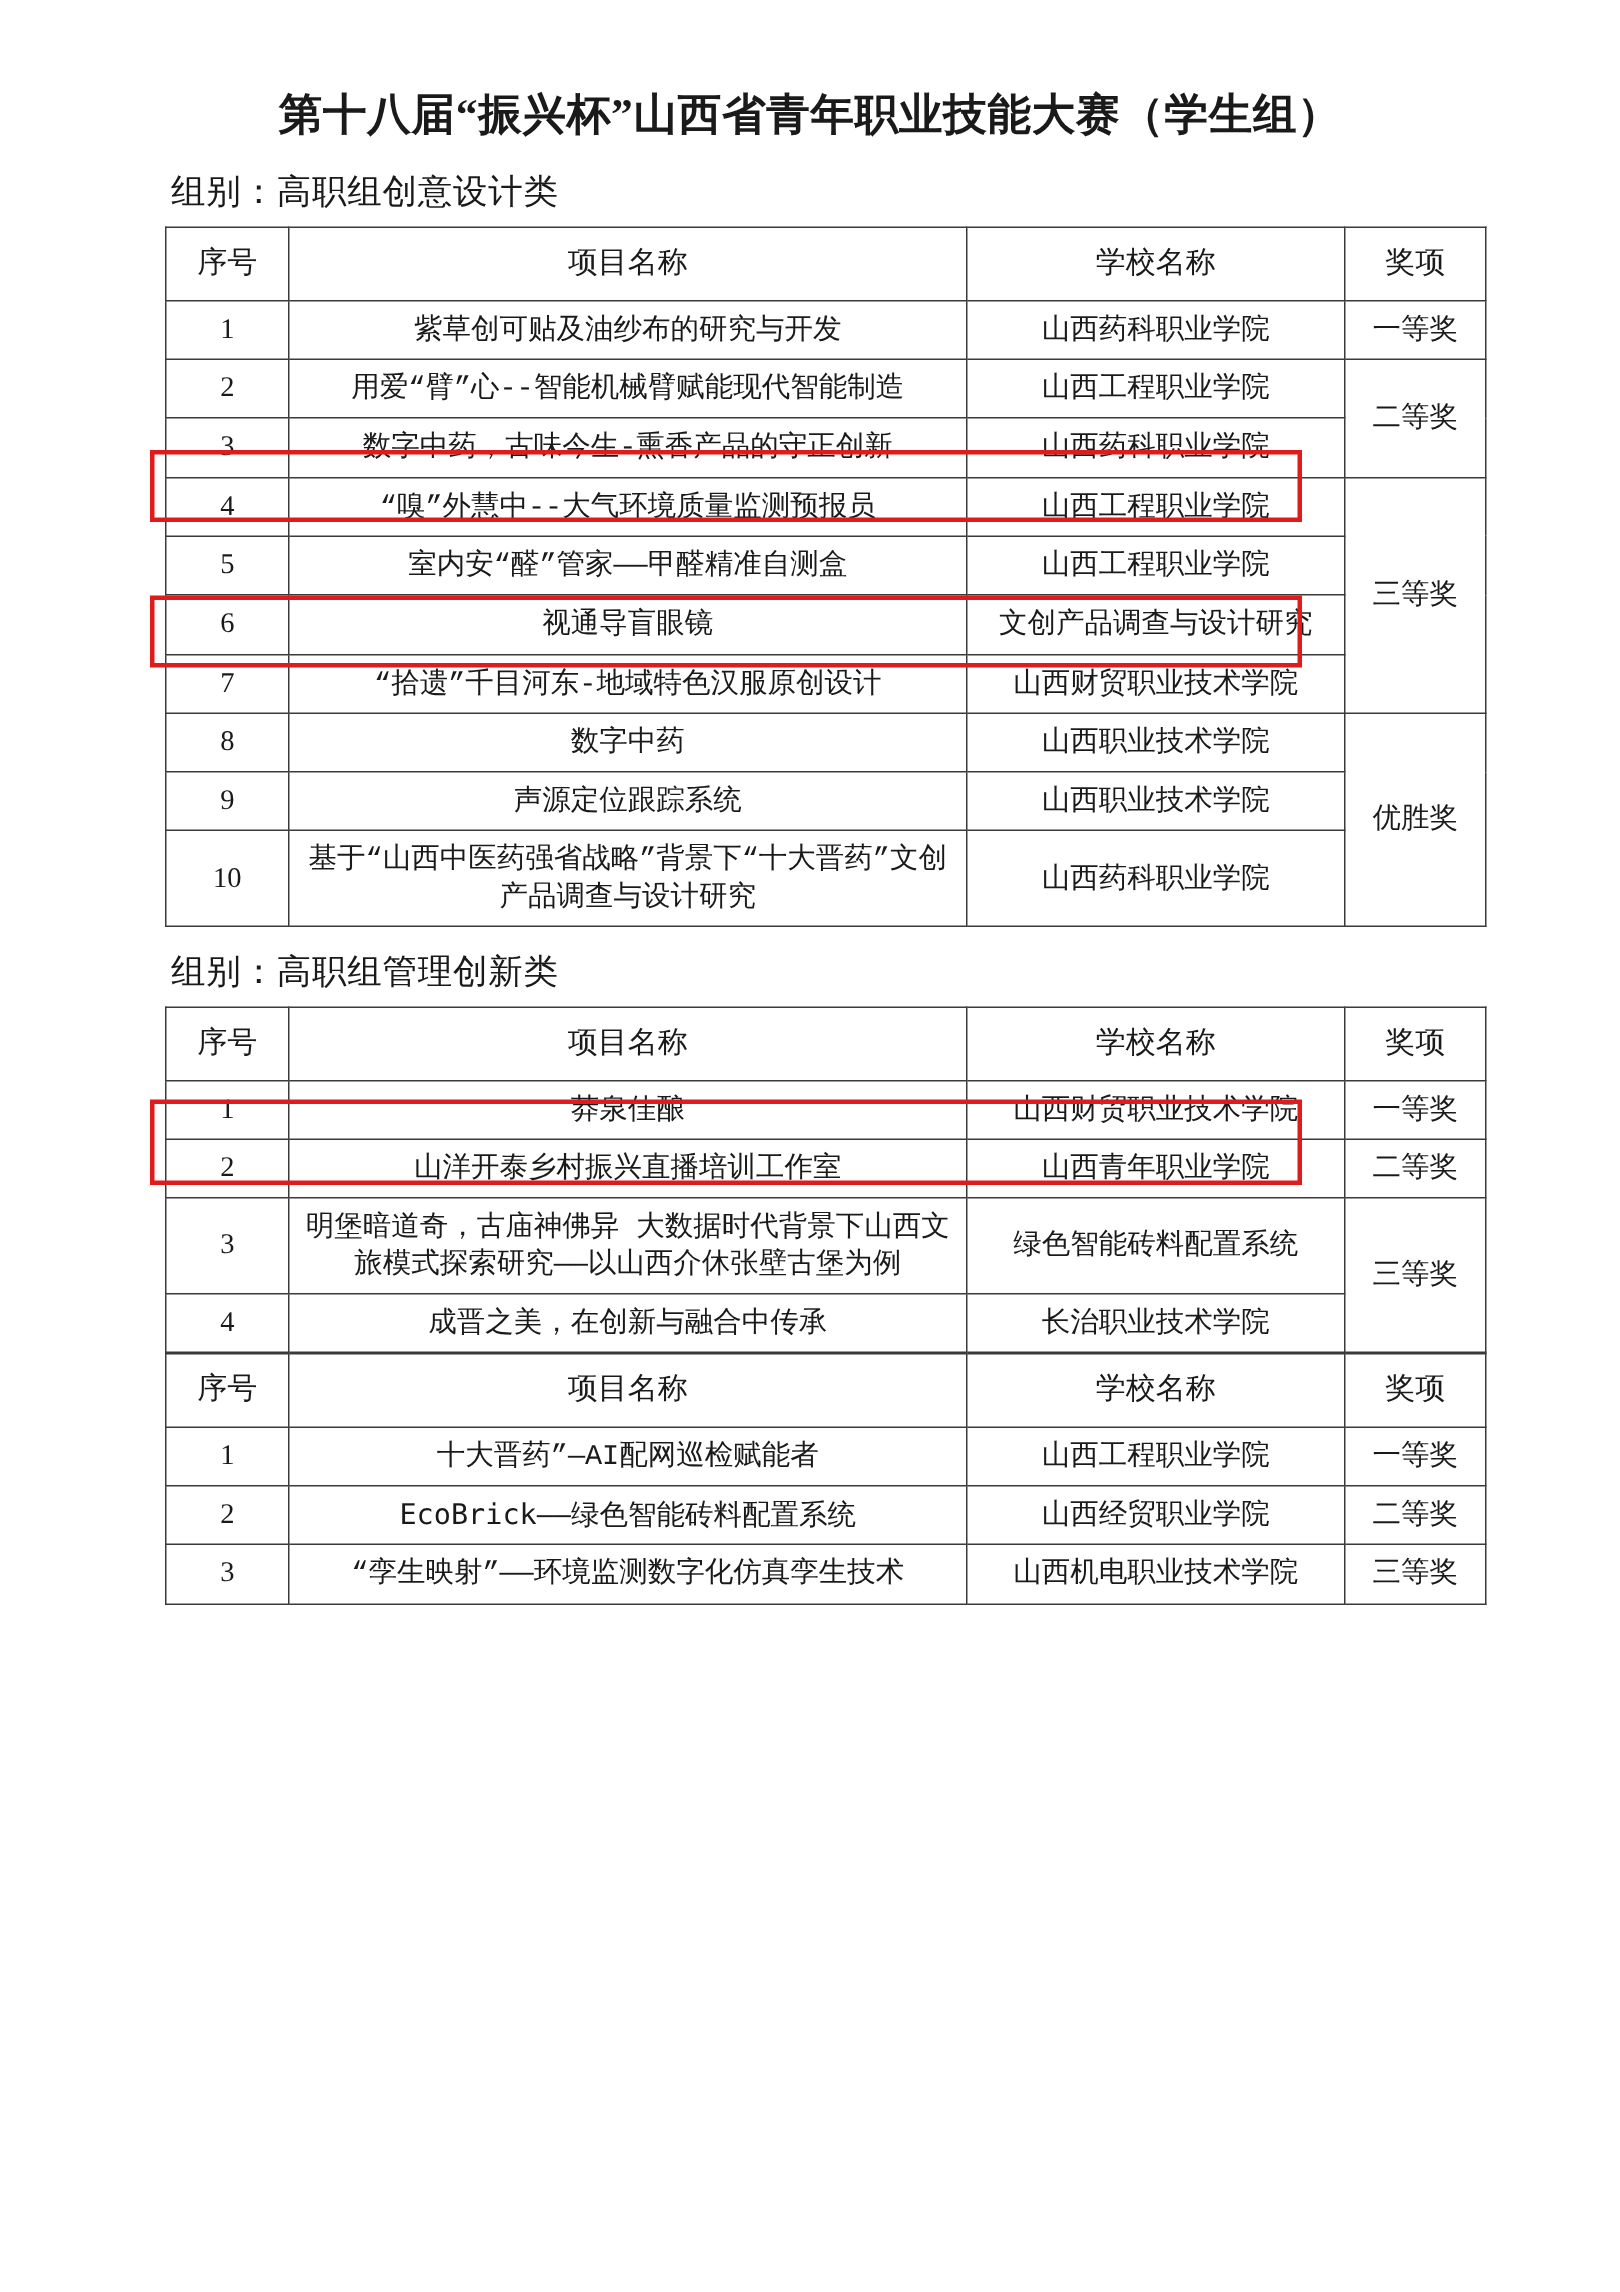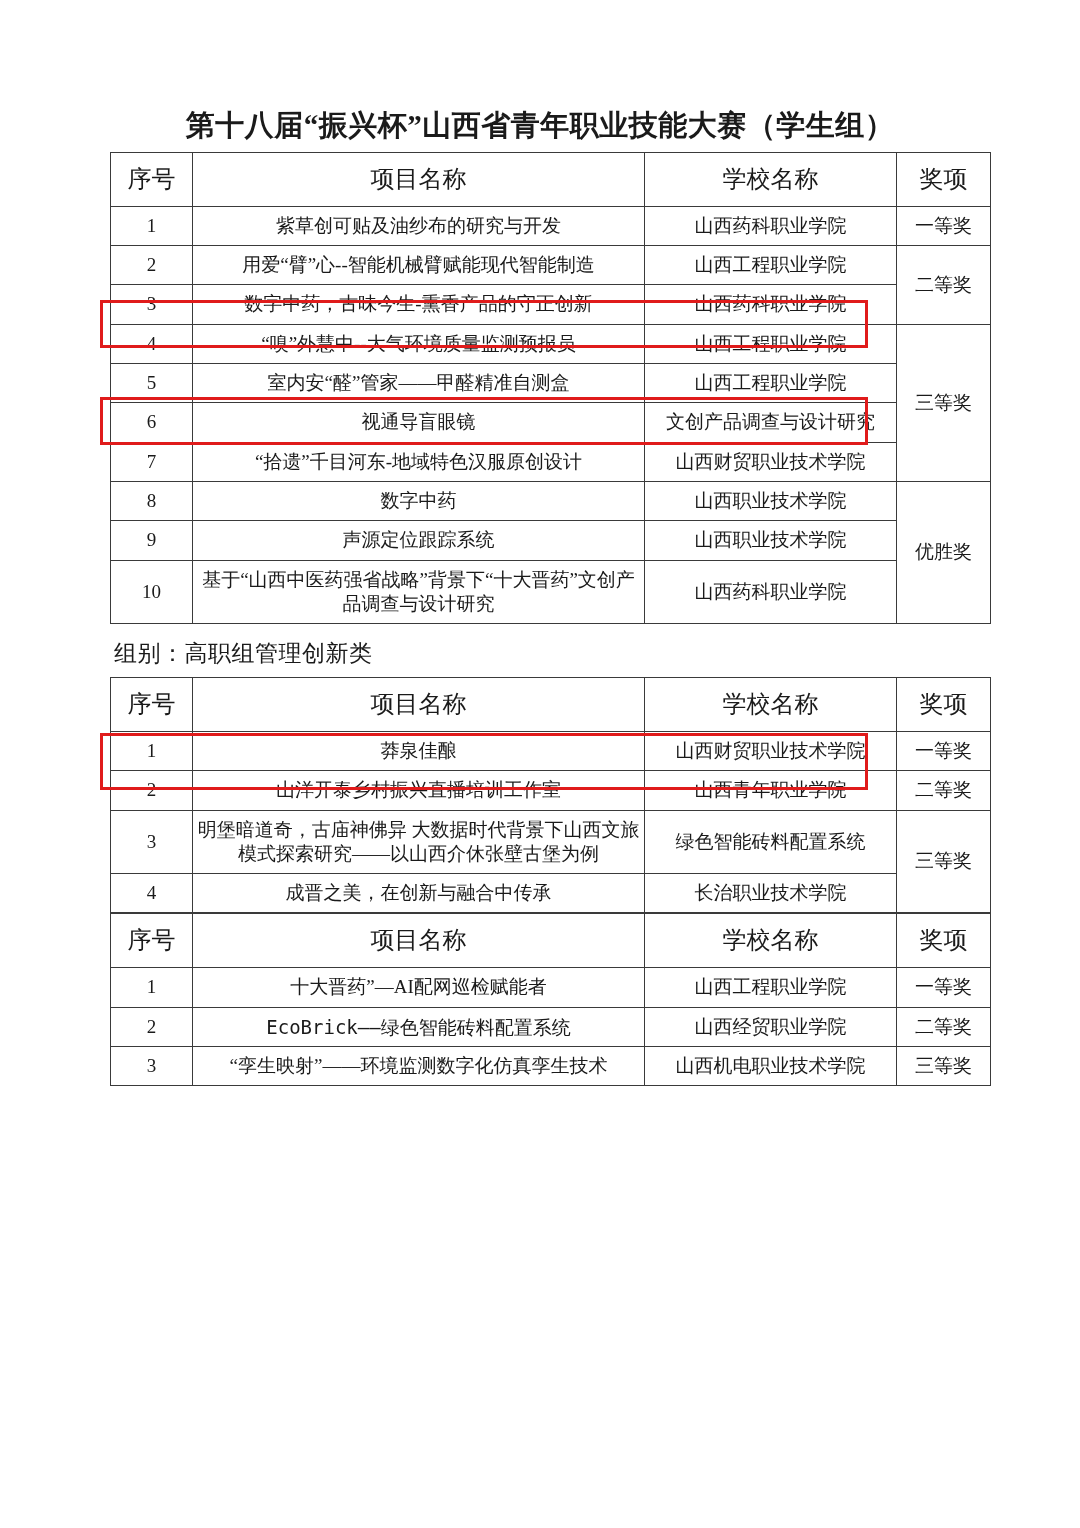--- a/index.html
+++ b/index.html
@@ -12,21 +12,21 @@
     height: 1528px;
     font-family: "Liberation Serif", "DejaVu Serif", serif;
     color: #1a1a1a;
     position: relative;
     overflow: hidden;
   }
   .page {
     width: 1080px;
     height: 1528px;
     box-sizing: border-box;
-    padding: 104px 96px 0 96px;
+    padding: 56px 96px 0 96px;
     border-radius: 12px;
   }
   .doc-title {
     text-align: center;
     font-size: 29px;
     font-weight: bold;
     line-height: 1.45;
     letter-spacing: 0.5px;
     margin: 0 0 6px 0;
     padding: 0 22px;
@@ -48,31 +48,32 @@
   table.award td, table.award th {
     border: 1.4px solid #3a3a3a;
     text-align: center;
     vertical-align: middle;
     font-size: 19px;
     padding: 7px 4px;
     line-height: 1.28;
     font-weight: normal;
   }
   table.award thead td {
-    font-size: 24px;
+    font-size: 20px;
     padding: 11px 4px;
   }
   .col-no { width: 82px; }
   .col-name { width: 452px; }
   .col-school { width: 252px; }
   .col-award { width: 94px; }
 
   .cell-name {
     padding-left: 8px;
     padding-right: 8px;
+    font-family: Liberation Mono, monospace;
   }
   .two-line {
     text-align: left;
     padding-left: 12px;
   }
   .mono {
     font-family: "DejaVu Sans Mono", "Liberation Mono", monospace;
     font-size: 18px;
   }
   
@@ -85,20 +86,21 @@
 </style>
 </head>
 <body>
 
 <div class="page">
 
   <div class="doc-title">
     <span>第十八届“振兴杯”山西省青年职业技能大赛（学生组）</span>
   </div>
 
+  <div class="group-label">组别：高职组创意设计类</div>
   <table class="award">
     <colgroup>
       <col class="col-no">
         <col class="col-name">
         <col class="col-school">
         <col class="col-award">
     </colgroup>
     <thead>
       <tr>
         <td>序号</td>

